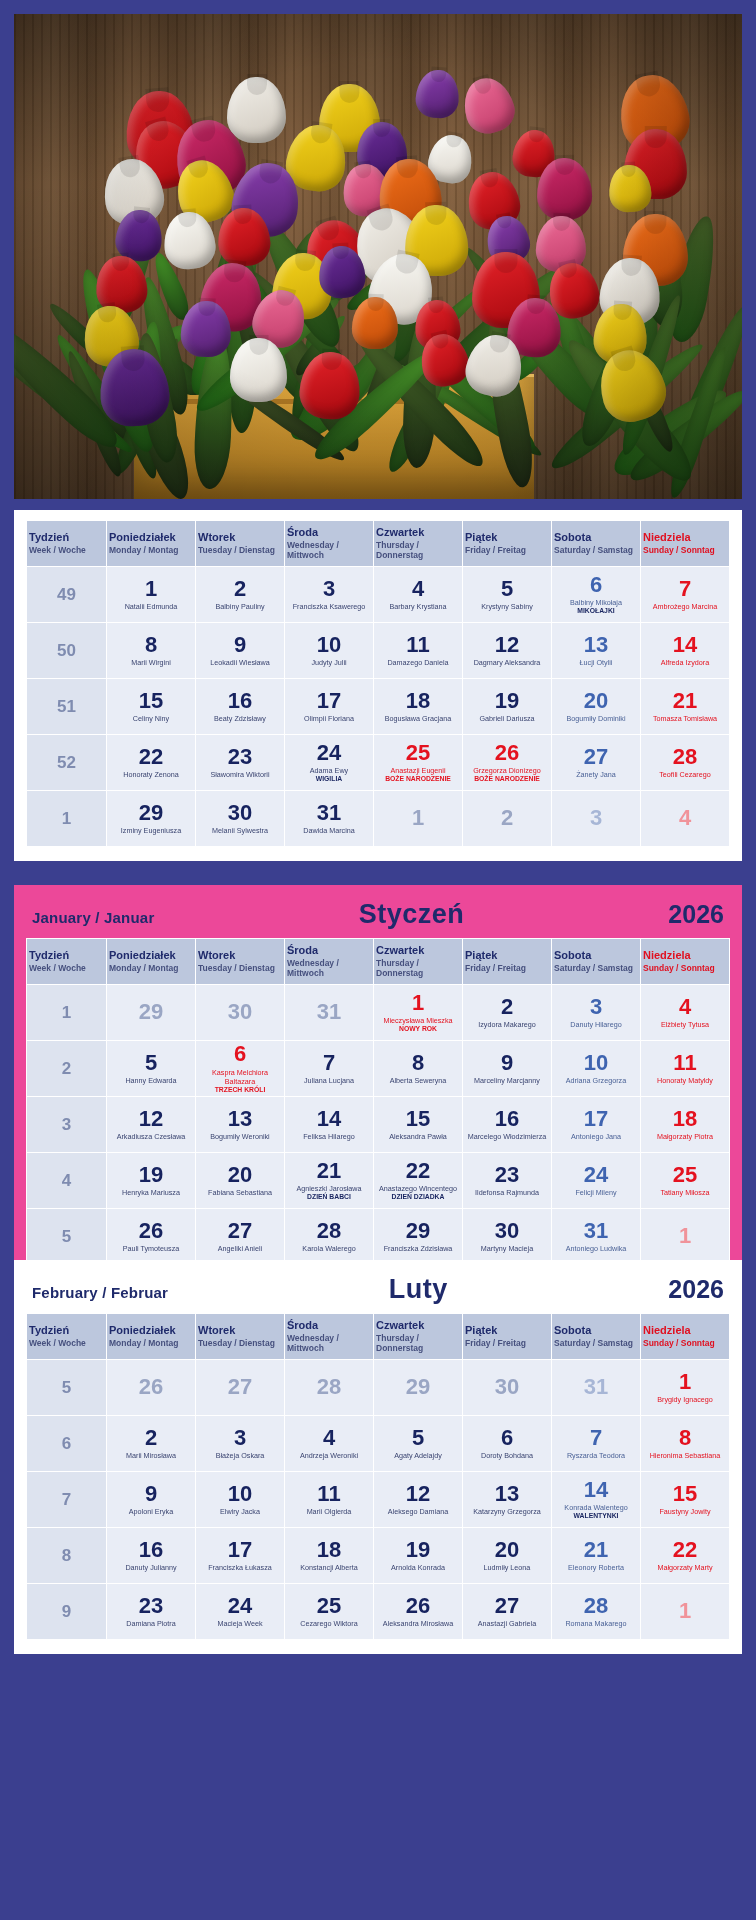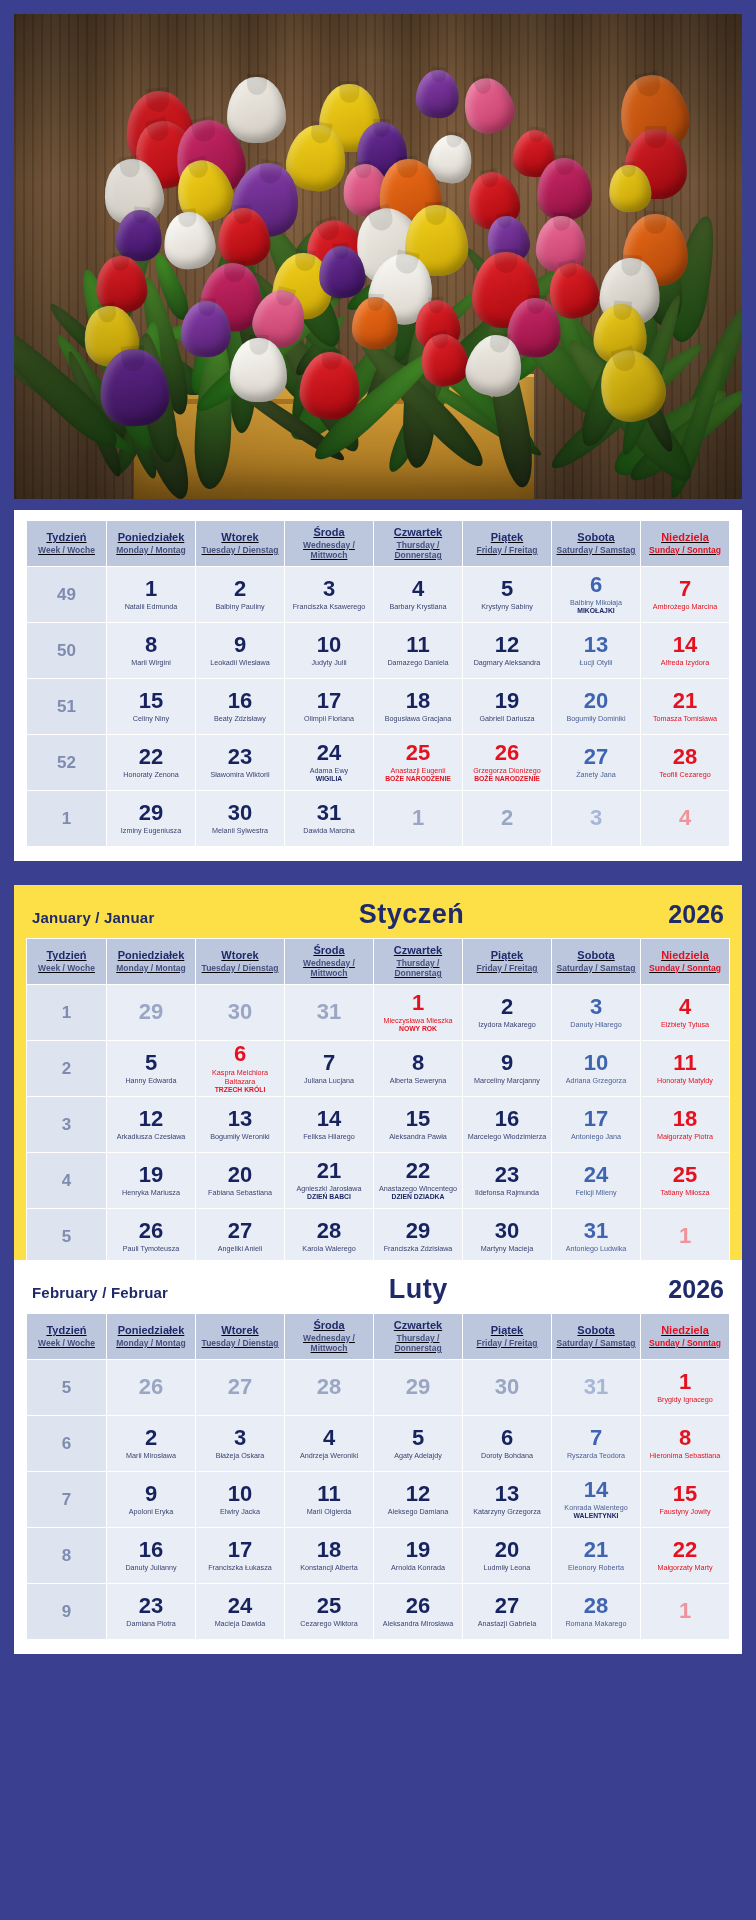--- a/index.html
+++ b/index.html
@@ -64,37 +64,36 @@
     background: radial-gradient(ellipse at 50% 45%, rgba(0,0,0,0) 45%, rgba(0,0,0,.35) 100%);
     pointer-events:none;
   }
 
   
   .cal {
     position: absolute; left: 14px; width: 728px;
     background: #ffffff;
     padding: 10px 12px 14px 12px;
   }
-  .cal.shade { background: #fde047; }
+  .cal.shade { background: #ec4899; }
   .cal-head {
     display: flex; align-items: baseline; justify-content: space-between;
     padding: 4px 6px 8px 6px;
   }
   .cal-head .en { font-size: 15px; font-weight: bold; color: #1f2a6b; letter-spacing: .2px; }
   .cal-head .pl { font-size: 27px; font-weight: bold; color: #1f2a6b; letter-spacing: .5px; }
   .cal-head .yr { font-size: 25px; font-weight: bold; color: #1f2a6b; }
 
   table { width: 100%; border-collapse: collapse; table-layout: fixed; }
   thead th {
     background: #bcc7dd;
     border: 1px solid #ffffff;
     padding: 5px 2px 6px 2px;
-    text-align: center;
+    text-align: left;
     vertical-align: middle;
-    text-decoration: underline;
   }
   thead th .d1 { display:block; font-size: 11px; font-weight: bold; color: #1f2a6b; line-height: 1.15; }
   thead th .d2 { display:block; font-size: 8.5px; color: #46507e; line-height: 1.2; margin-top:1px; }
   thead th.sun .d1 { color: #e01020; }
   thead th.sun .d2 { color: #e01020; }
   thead th.wk { width: 80px; }
 
   tbody td {
     border: 1px solid #ffffff;
     background: #e9edf6;
@@ -974,21 +973,21 @@
               </td>
             </tr>
             <tr>
               <td class="wk">9</td>
               <td class="">
                 <div class="num">23</div>
                 <div class="nm">Damiana Piotra</div>
               </td>
               <td class="">
                 <div class="num">24</div>
-                <div class="nm">Macieja Dawida</div>
+                <div class="nm">Macieja Week</div>
               </td>
               <td class="">
                 <div class="num">25</div>
                 <div class="nm">Cezarego Wiktora</div>
               </td>
               <td class="">
                 <div class="num">26</div>
                 <div class="nm">Aleksandra Mirosława</div>
               </td>
               <td class="">

